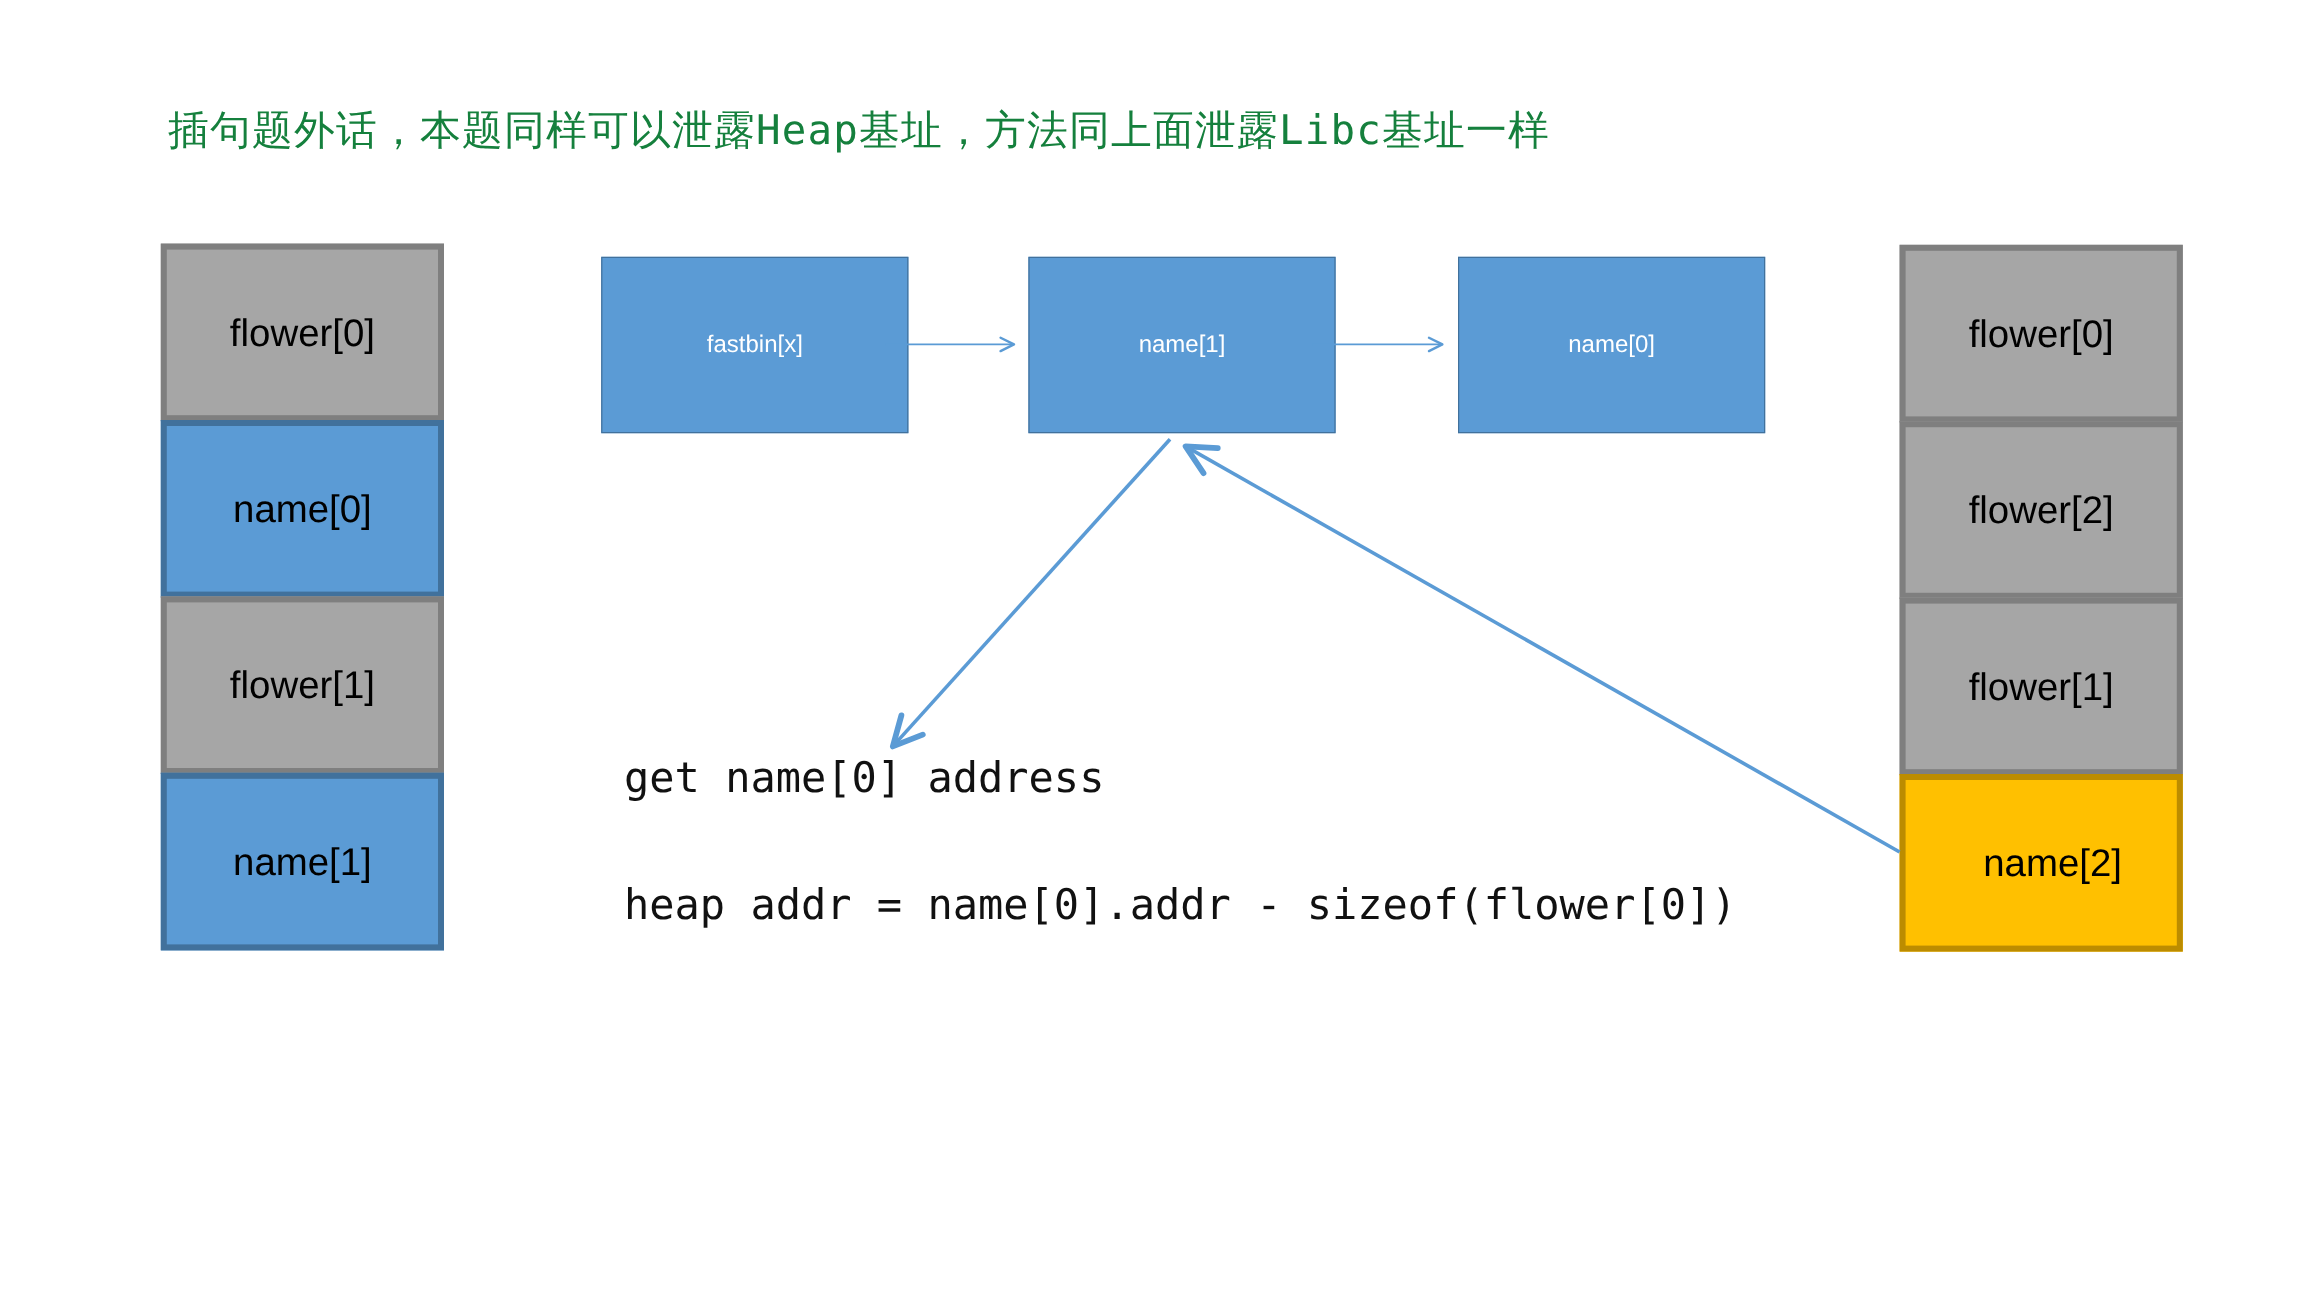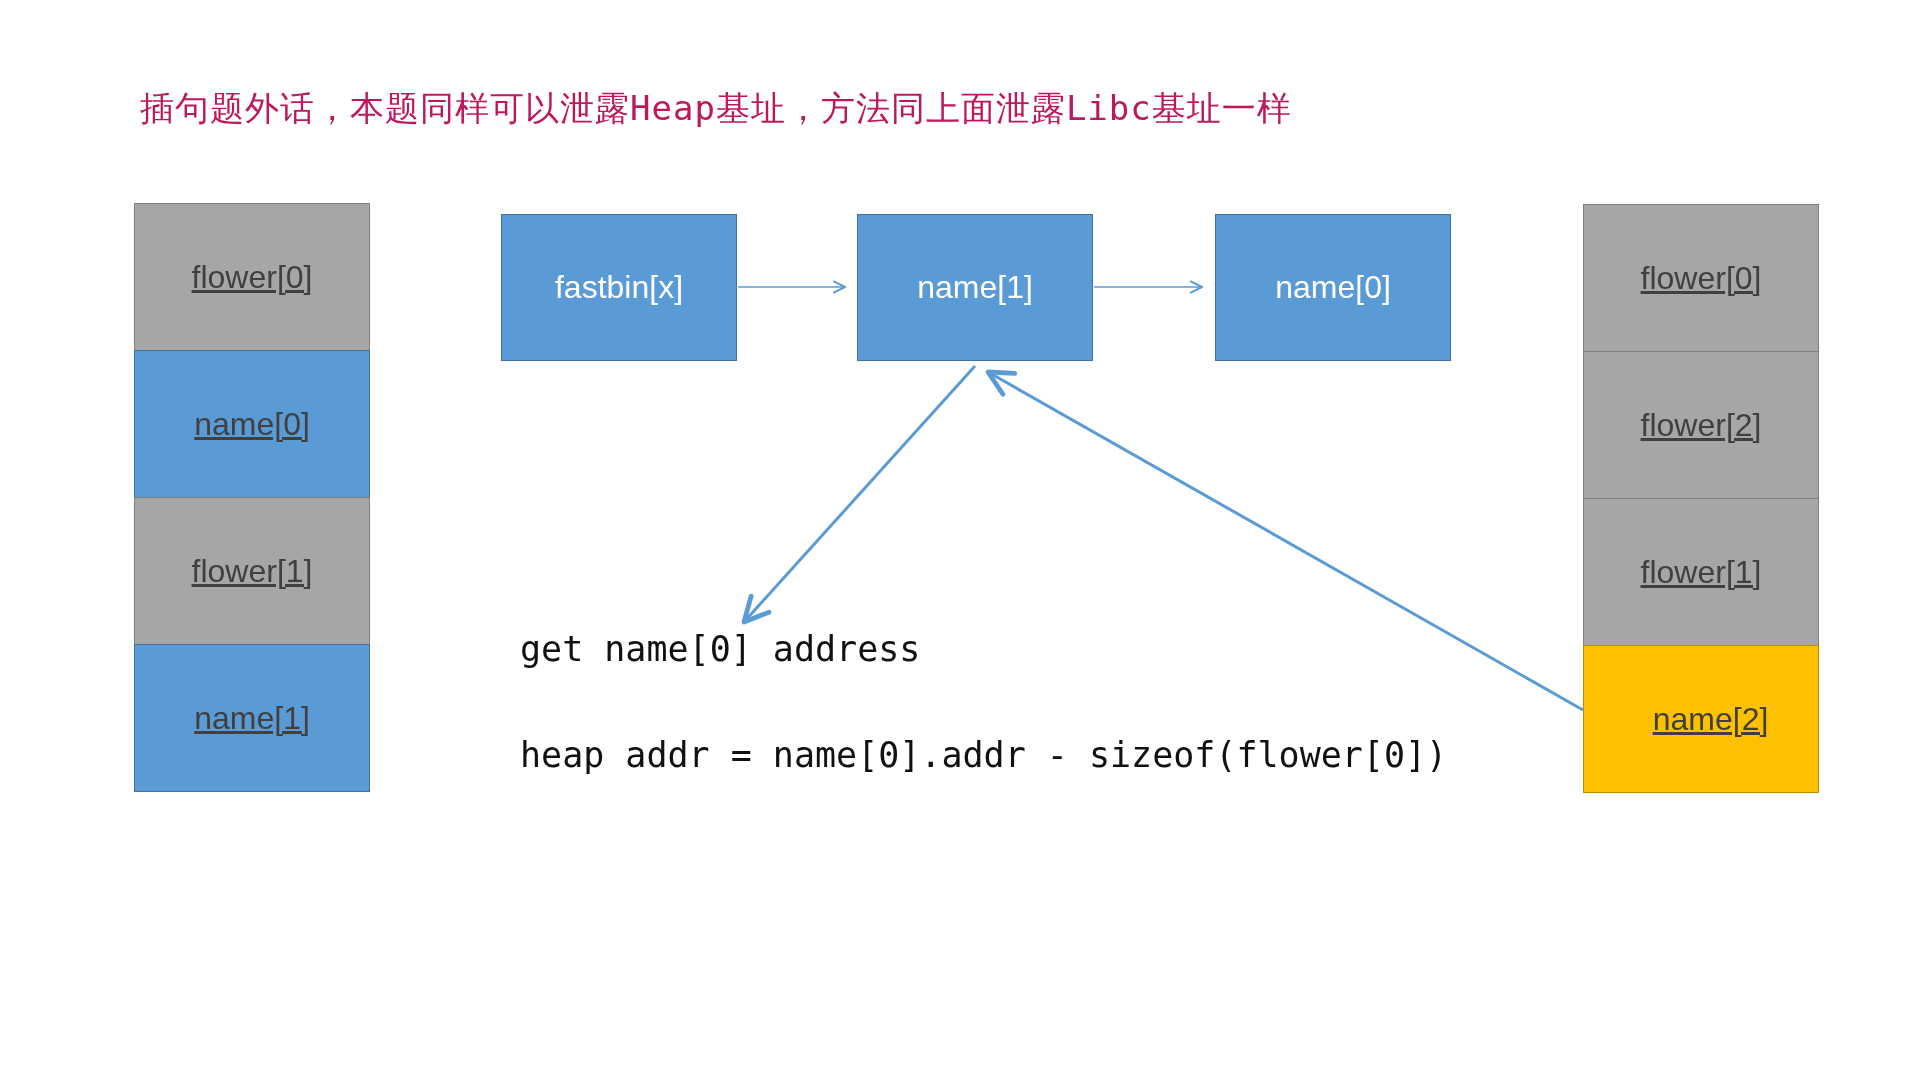--- a/index.html
+++ b/index.html
@@ -7,54 +7,53 @@
     position:relative;
     width:1920px;height:1080px;
     background:#ffffff;
     overflow:hidden;
     font-family:"Liberation Sans", sans-serif;
   }
   .title-note{
     position:absolute;
     left:140px;top:86px;
     font-size:34px;
-    color:#be185d;
+    color:#15803d;
     font-family:"DejaVu Sans Mono","DejaVu Sans",sans-serif;
     letter-spacing:1px;
     white-space:nowrap;
   }
   
   .mem-column{
     position:absolute;
     width:236px;height:589px;
     display:flex;flex-direction:column;
   }
   #left-column{left:134px;top:203px;}
   #right-column{left:1583px;top:204px;}
   .mem-cell{
     flex:1 1 0;
     display:flex;align-items:center;justify-content:center;
-    border:1px solid #b91c1c;
+    border:5px solid #b91c1c;
     margin-top:-1px;
-    color:#404040;
+    color:#000000;
     font-size:32px;
     box-sizing:border-box;
-    text-decoration:underline;
   }
   .mem-cell:first-child{margin-top:0;}
   .c-gray{background:#a6a6a6;border-color:#7f7f7f;}
   .c-blue{background:#5b9bd5;border-color:#41719c;}
   .c-orange{background:#ffc000;border-color:#bc8c00;padding-left:19px;}
   
   .chain-box{
     position:absolute;
-    top:214px;width:236px;height:147px;
+    top:214px;width:256px;height:147px;
     background:#5b9bd5;border:1px solid #41719c;
     display:flex;align-items:center;justify-content:center;
-    color:#ffffff;font-size:32px;
+    color:#ffffff;font-size:20px;
     box-sizing:border-box;
   }
   #chain-box-0{left:501px;}
   #chain-box-1{left:857px;}
   #chain-box-2{left:1215px;}
   
   .code-line{
     position:absolute;
     left:520px;
     font-family:"DejaVu Sans Mono","Liberation Mono",monospace;

